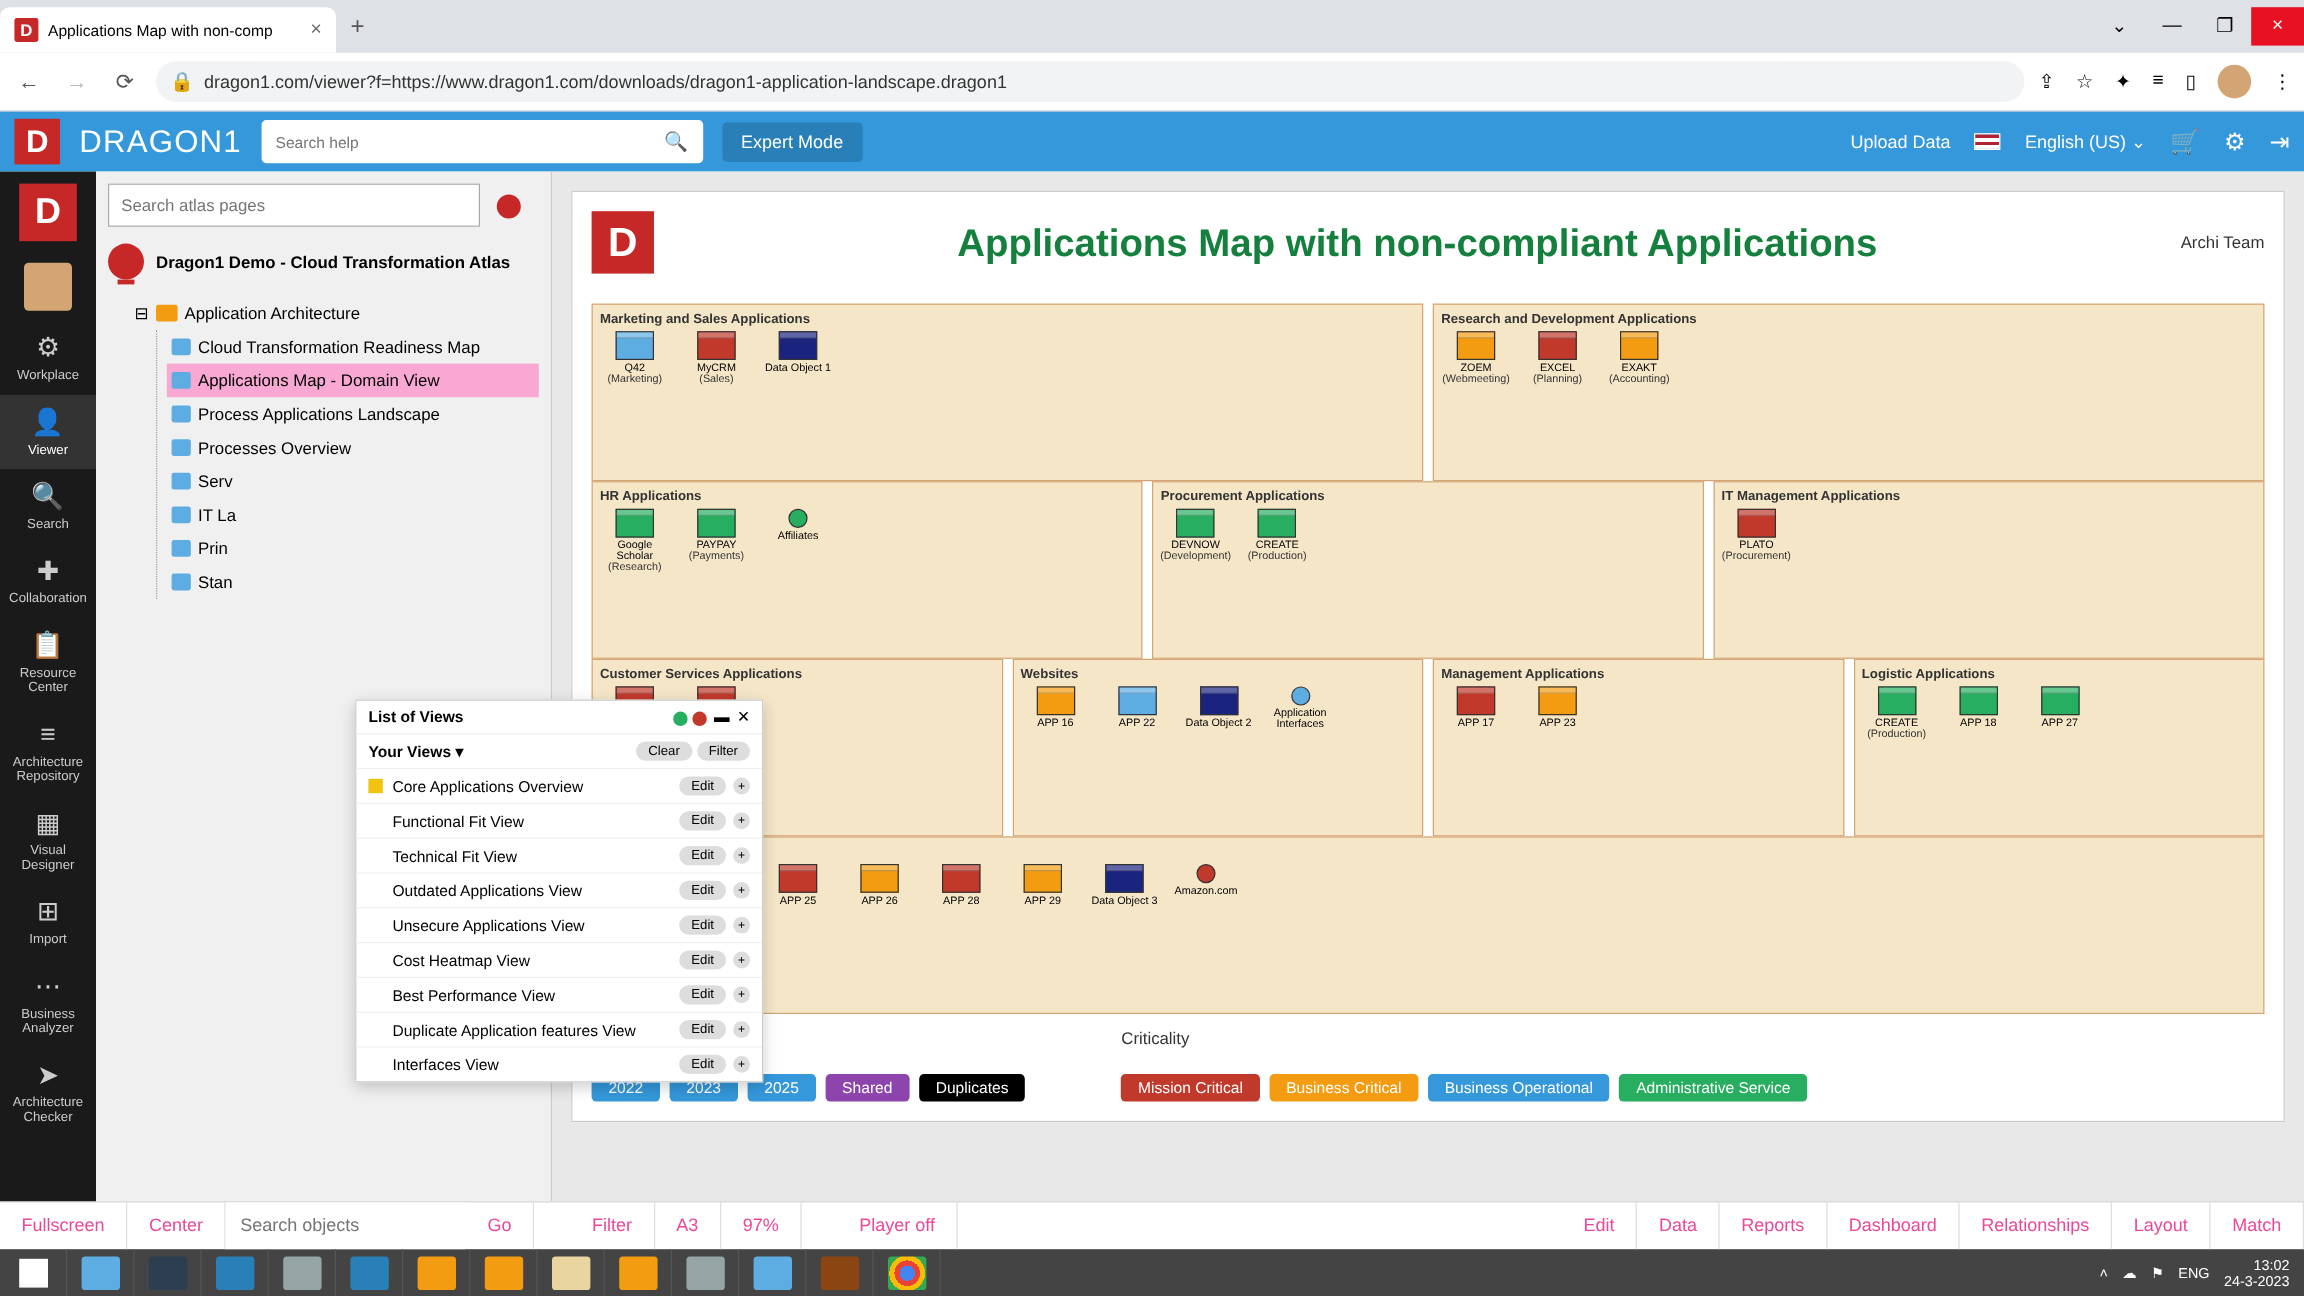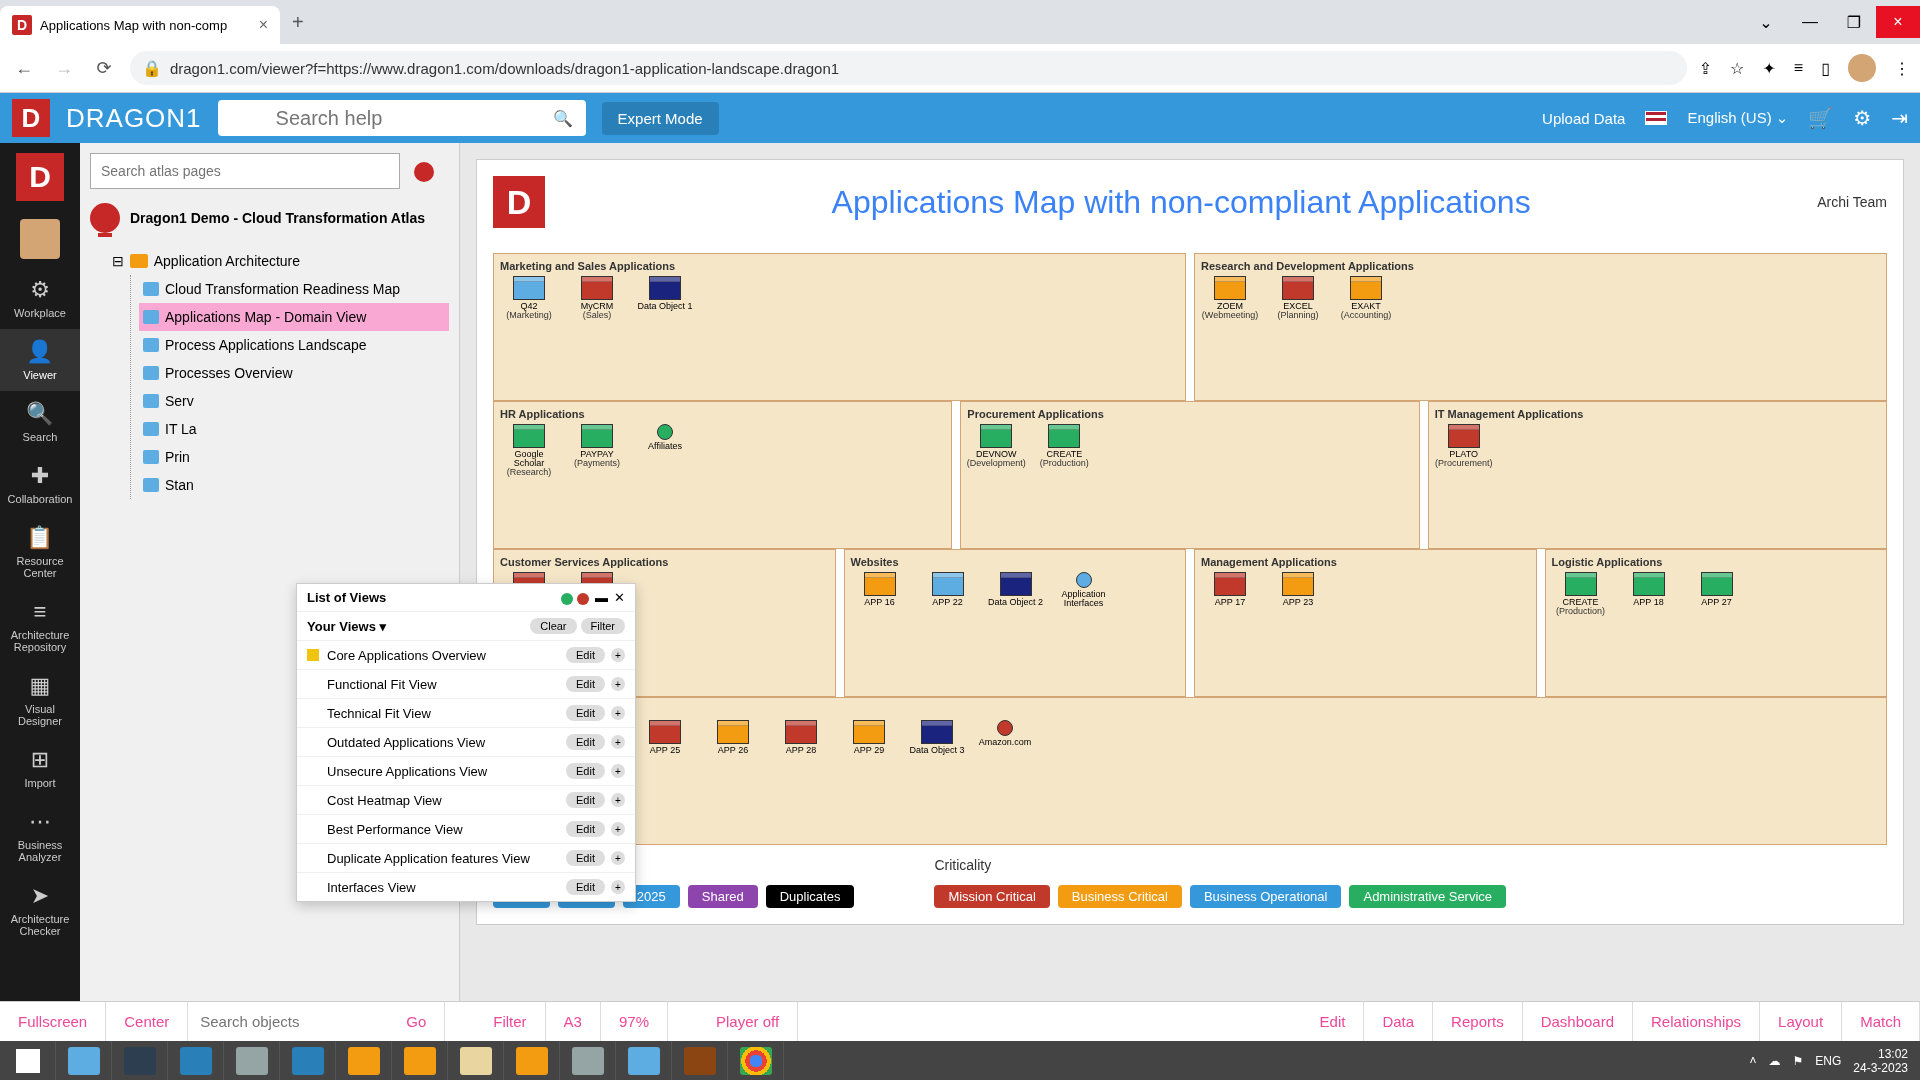--- a/index.html
+++ b/index.html
@@ -22,21 +22,21 @@
 .url-field { flex: 1; display: flex; align-items: center; gap: 8px; padding: 0 12px; height: 34px; border-radius: 17px; background: #f1f3f4; }
 .url-text { font-size: 15px; color: #333; }
 .right-icons { display: flex; gap: 18px; align-items: center; }
 .avatar-ico { width: 28px; height: 28px; border-radius: 50%; background: #d4a574; }
 
 
 .app-header { background: #3498db; height: 50px; display: flex; align-items: center; padding: 0 12px; gap: 16px; }
 .logo-sq { width: 38px; height: 38px; background: #c62828; color: #fff; display: flex; align-items: center; justify-content: center; font-size: 26px; font-weight: bold; }
 .brand { color: #fff; font-size: 26px; font-weight: 500; letter-spacing: 1px; }
 .search-help { background: #fff; border-radius: 4px; height: 36px; width: 368px; display: flex; align-items: center; padding: 0 12px; }
-.search-help input { border: none; outline: none; flex: 1; font-size: 20px; color: #888; margin-left: 46px; }
+.search-help input { border: none; outline: none; flex: 1; font-size: 13px; color: #888; }
 .search-ico { color: #3498db; font-size: 16px; }
 .expert-btn { background: #2980b9; color: #fff; padding: 8px 16px; border-radius: 4px; font-size: 15px; border: none; }
 .hdr-right { margin-left: auto; display: flex; align-items: center; gap: 20px; color: #fff; font-size: 15px; }
 .flag { width: 22px; height: 14px; background: linear-gradient(to bottom, #b22234 0 25%, #fff 25% 50%, #b22234 50% 75%, #fff 75% 100%); border: 1px solid #fff; }
 .hdr-ico { color: #fff; font-size: 20px; cursor: pointer; }
 
 .app-body { display: flex; height: calc(100% - 142px - 40px - 40px); }
 
 
 .vnav { width: 80px; background: #1a1a1a; display: flex; flex-direction: column; align-items: center; padding-top: 0; }
@@ -72,38 +72,38 @@
 .vp-item { display: flex; align-items: center; padding: 6px 10px; border-top: 1px solid #f0f0f0; }
 .vp-sq { width: 12px; height: 12px; margin-right: 8px; }
 .vp-label { flex: 1; }
 .vp-add { width: 14px; height: 14px; border-radius: 50%; background: #ddd; display: flex; align-items: center; justify-content: center; font-size: 10px; margin-left: 6px; }
 
 
 .canvas-wrap { flex: 1; background: #e8e8e8; padding: 16px; overflow: auto; }
 .canvas { background: #fff; border: 1px solid #ccc; padding: 16px; }
 .canvas-header { display: flex; align-items: center; margin-bottom: 10px; }
 .canvas-logo { width: 52px; height: 52px; background: #c62828; color: #fff; display: flex; align-items: center; justify-content: center; font-size: 34px; font-weight: bold; }
-.canvas-title { flex: 1; text-align: center; font-size: 32px; font-weight: 400; color: #3b82f6; }
+.canvas-title { flex: 1; text-align: center; font-size: 32px; font-weight: 700; color: #15803d; }
 .canvas-author { font-size: 14px; color: #333; }
 
 .domain-grid { display: flex; flex-direction: column; gap: 0; margin-top: 25px; }
 .domain-row { display: flex; gap: 8px; }
 .domain-box { background: #f5e6c8; border: 1px solid #d4a574; padding: 6px; height: 148px; }
 .domain-label { font-size: 11px; font-weight: bold; color: #333; margin-bottom: 4px; }
 .apps-row { display: flex; gap: 10px; flex-wrap: wrap; }
 .app-item { display: flex; flex-direction: column; align-items: center; width: 58px; }
 .app-box { width: 32px; height: 24px; border: 1px solid #333; position: relative; }
 .app-box::before { content: ''; position: absolute; top: 0; left: 0; right: 0; height: 4px; background: rgba(255,255,255,0.3); border-bottom: 1px solid rgba(0,0,0,0.2); }
 .app-circle { width: 16px; height: 16px; border-radius: 50%; border: 1px solid #333; }
 .app-name { font-size: 9px; text-align: center; margin-top: 2px; line-height: 1; }
 .app-sub { font-size: 9px; text-align: center; color: #333; line-height: 1; }
 
 .legend-area { display: flex; margin-top: 12px; gap: 80px; }
 .legend-group { }
-.legend-title { font-size: 14px; color: #333; margin-bottom: 12px; }
+.legend-title { font-size: 14px; color: #333; margin-bottom: 22px; }
 .legend-pills { display: flex; gap: 8px; }
 .lpill { padding: 4px 14px; border-radius: 4px; font-size: 13px; color: #fff; }
 
 
 .toolbar { height: 40px; background: #fff; border-top: 1px solid #ccc; display: flex; align-items: center; }
 .tb-btn { padding: 0 18px; height: 100%; display: flex; align-items: center; font-size: 15px; color: #ec4899; border-right: 1px solid #ddd; cursor: pointer; }
 .tb-input { border: none; outline: none; padding: 0 12px; height: 100%; font-size: 15px; width: 200px; }
 .tb-spacer { flex: 1; }
 
 .taskbar { height: 40px; background: #444; display: flex; align-items: center; }

